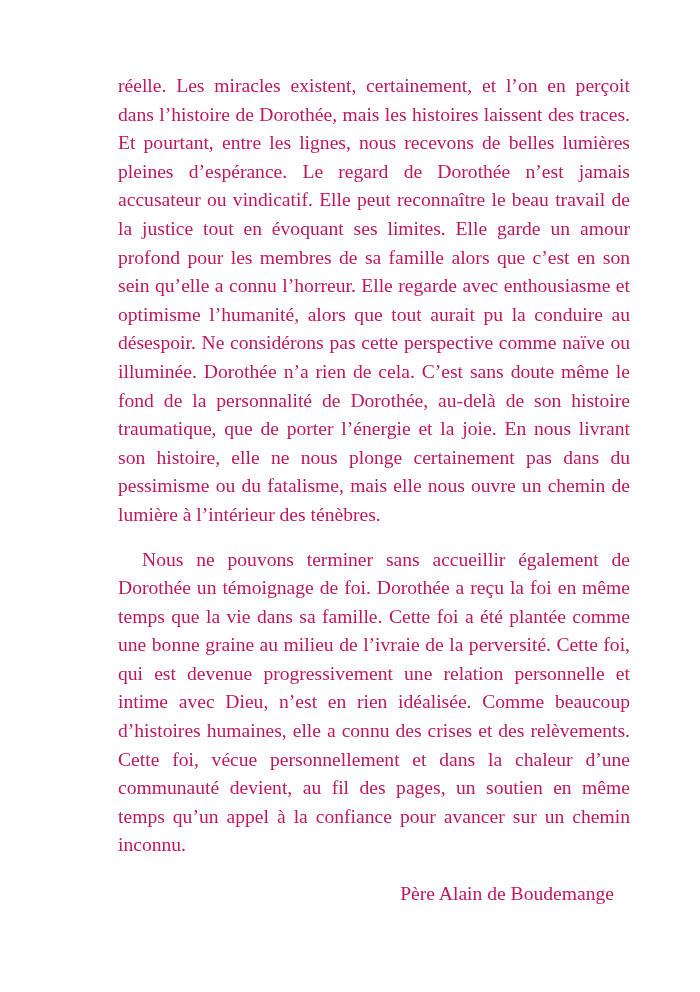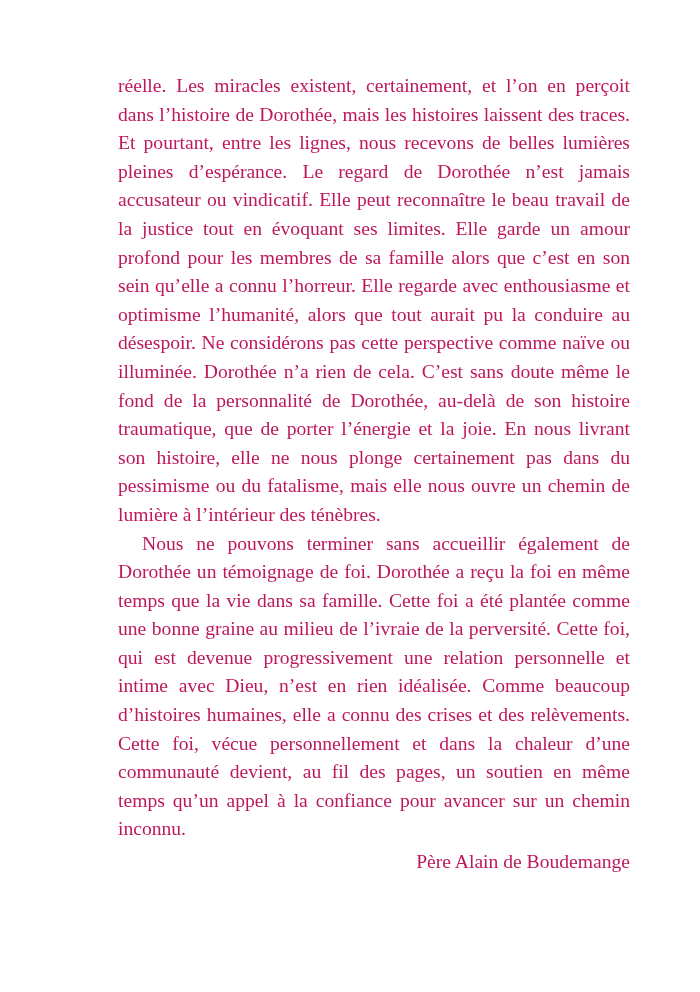--- a/index.html
+++ b/index.html
@@ -12,23 +12,23 @@
       font-family: "Liberation Serif", "DejaVu Serif", serif;
       font-size: 19.6px;
       line-height: 28.6px;
       color: #be185d;
     }
     .para {
       margin: 0;
       text-align: justify;
       hyphens: none;
     }
-    .para.indent { text-indent: 24px; }
+    .para.indent { text-indent: 24px; margin-top: 16px; }
     .signature {
-      margin: 0;
+      margin: 16px;
       text-align: right;
       padding-top: 4px;
     }
   </style>
 </head>
 <body>
 
 <div class="page">
   <p class="para">réelle. Les miracles existent, certainement, et l’on en perçoit dans l’histoire de Dorothée, mais les histoires laissent des traces. Et pourtant, entre les lignes, nous recevons de belles lumières pleines d’espérance. Le regard de Dorothée n’est jamais accusateur ou vindicatif. Elle peut reconnaître le beau travail de la justice tout en évoquant ses limites. Elle garde un amour profond pour les membres de sa famille alors que c’est en son sein qu’elle a connu l’horreur. Elle regarde avec enthousiasme et optimisme l’humanité, alors que tout aurait pu la conduire au désespoir. Ne considérons pas cette perspective comme naïve ou illuminée. Dorothée n’a rien de cela. C’est sans doute même le fond de la personnalité de Dorothée, au-delà de son histoire traumatique, que de porter l’énergie et la joie. En nous livrant son histoire, elle ne nous plonge certainement pas dans du pessimisme ou du fatalisme, mais elle nous ouvre un chemin de lumière à l’intérieur des ténèbres.</p>
   <p class="para indent">Nous ne pouvons terminer sans accueillir également de Dorothée un témoignage de foi. Dorothée a reçu la foi en même temps que la vie dans sa famille. Cette foi a été plantée comme une bonne graine au milieu de l’ivraie de la perversité. Cette foi, qui est devenue progressivement une relation personnelle et intime avec Dieu, n’est en rien idéalisée. Comme beaucoup d’histoires humaines, elle a connu des crises et des relèvements. Cette foi, vécue personnellement et dans la chaleur d’une communauté devient, au fil des pages, un soutien en même temps qu’un appel à la confiance pour avancer sur un chemin inconnu.</p>

